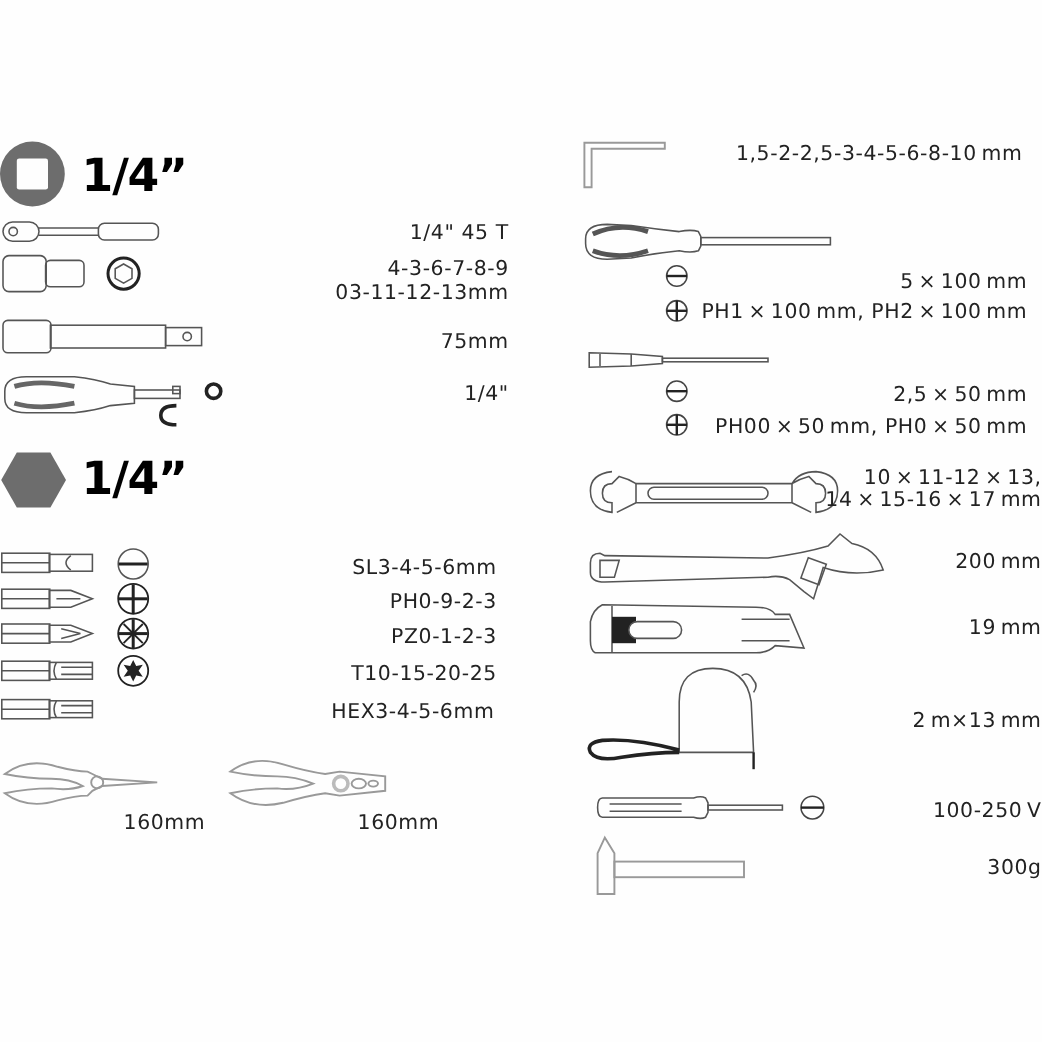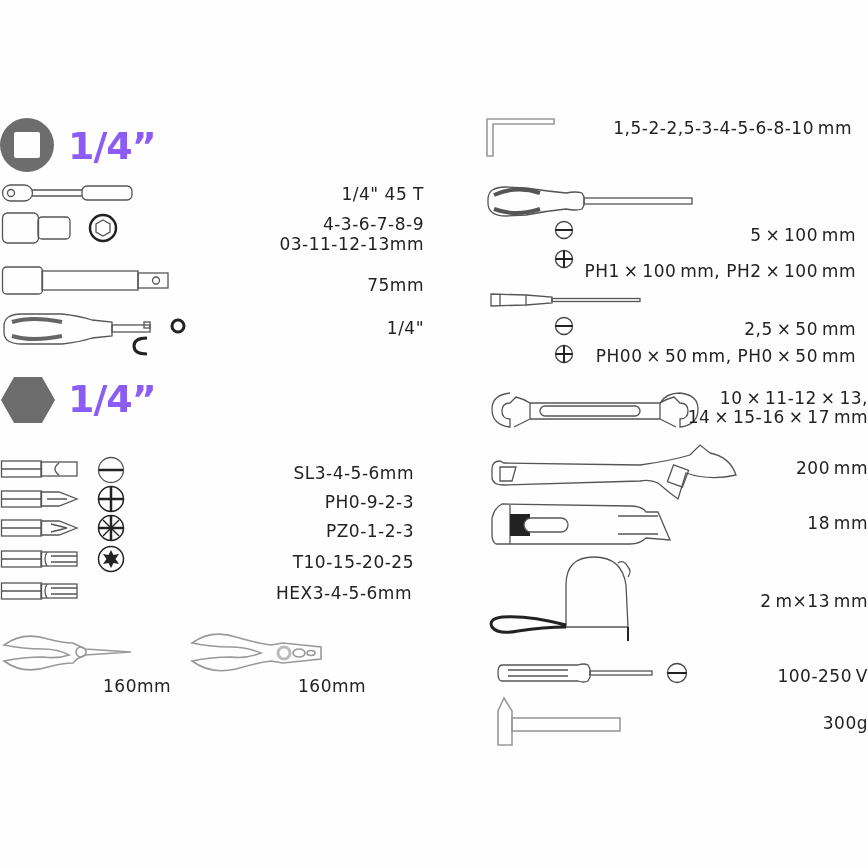--- a/index.html
+++ b/index.html
@@ -2,21 +2,21 @@
 <html><head>
   <meta charset="utf-8">
   <style>
     html, body { margin: 0; padding: 0; }
     body {
       width: 868px; height: 868px; background: #fefefe; position: relative; overflow: hidden;
       font-family: "DejaVu Sans", sans-serif; color: #222;
     }
     .lbl { position: absolute; font-size: 17px; letter-spacing: 0.5px; white-space: nowrap; line-height: 18px; color: #222; }
     .r { }
-    .hdr-txt { position: absolute; font-family: "DejaVu Sans", sans-serif; font-weight: bold; font-size: 38px; color: #8b5cf6; letter-spacing: -1px; text-align: right; }
+    .hdr-txt { position: absolute; font-family: "DejaVu Sans", sans-serif; font-weight: bold; font-size: 38px; color: #000000; letter-spacing: -1px; text-align: right; }
     svg { position: absolute; overflow: visible; }
     .st { fill: none; stroke: #555; stroke-width: 1.3; }
     .stl { fill: none; stroke: #999; stroke-width: 1.6; }
   </style>
 </head>
 <body>
 
 <svg style="left:0;top:118px" width="56" height="56">
   <circle cx="27" cy="27" r="27" fill="#6d6d6d"></circle>
   <rect x="14" y="14" width="26" height="26" rx="2" fill="#fefefe"></rect>
@@ -149,21 +149,21 @@
 <svg style="left:554px;top:220px" width="20" height="20">
   <circle cx="10" cy="10" r="8.5" fill="none" stroke="#444" stroke-width="1.3"></circle>
     <line x1="1.5" y1="10" x2="18.5" y2="10" stroke="#222" stroke-width="2"></line>
 </svg>
 <div class="lbl r" style="right:12px;top:226px">5 × 100 mm</div>
 <svg style="left:554px;top:249px" width="20" height="20">
   <circle cx="10" cy="10" r="8.5" fill="none" stroke="#444" stroke-width="1.3"></circle>
     <line x1="1.5" y1="10" x2="18.5" y2="10" stroke="#222" stroke-width="2"></line>
     <line x1="10" y1="1.5" x2="10" y2="18.5" stroke="#222" stroke-width="2"></line>
 </svg>
-<div class="lbl r" style="right:12px;top:262px">PH1 × 100 mm, PH2 × 100 mm</div>
+<div class="lbl r" style="right:12px;top:251px">PH1 × 100 mm, PH2 × 100 mm</div>
 
 <svg style="left:490px;top:292px" width="152" height="16">
   <path d="M1 2 L36 3 L62 5 L62 11 L36 13 L1 14 Z" class="st"></path>
   <line x1="10" y1="3" x2="10" y2="13" class="st"></line>
     <line x1="36" y1="3" x2="36" y2="13" class="st"></line>
   <rect x="62" y="6.5" width="88" height="3" class="st"></rect>
 </svg>
 <svg style="left:554px;top:316px" width="20" height="20">
   <circle cx="10" cy="10" r="8.5" fill="none" stroke="#444" stroke-width="1.3"></circle>
     <line x1="1.5" y1="10" x2="18.5" y2="10" stroke="#222" stroke-width="2"></line>
@@ -192,21 +192,21 @@
 <div class="lbl r" style="right:0px;top:459px">200 mm</div>
 
 <svg style="left:490px;top:502px" width="190" height="44">
   <path d="M12 2 L140 4 Q152 4 156 10 L168 10 L180 38 L156 36 Q150 42 140 42 L6 42 Q2 40 2 32 L2 16 Q4 6 12 2 Z" class="st"></path>
   <line x1="20" y1="3" x2="20" y2="42" class="st"></line>
   <rect x="20" y="12" width="20" height="22" fill="#222"></rect>
   <rect x="34" y="16" width="44" height="14" rx="7" fill="#fefefe" stroke="#555" stroke-width="1.3"></rect>
   <line x1="128" y1="14" x2="168" y2="14" class="st"></line>
     <line x1="128" y1="32" x2="168" y2="32" class="st"></line>
 </svg>
-<div class="lbl r" style="right:0px;top:514px">18 mm</div>
+<div class="lbl r" style="right:0px;top:514px">19 mm</div>
 
 <svg style="left:488px;top:555px" width="150" height="90">
   <path d="M78 72 L78 30 Q78 2 106 2 Q134 2 138 30 L140 72 Z" class="st"></path>
   <path d="M130 8 Q136 4 140 12 Q144 16 140 22" class="st"></path>
   <path d="M78 70 Q40 60 14 62 Q0 64 4 72 Q10 80 30 76 Q56 72 78 72" fill="none" stroke="#222" stroke-width="3"></path>
   <line x1="140" y1="72" x2="140" y2="86" stroke="#222" stroke-width="2"></line>
 </svg>
 <div class="lbl r" style="right:0px;top:592px">2 m×13 mm</div>
 
 <svg style="left:498px;top:662px" width="160" height="22">

